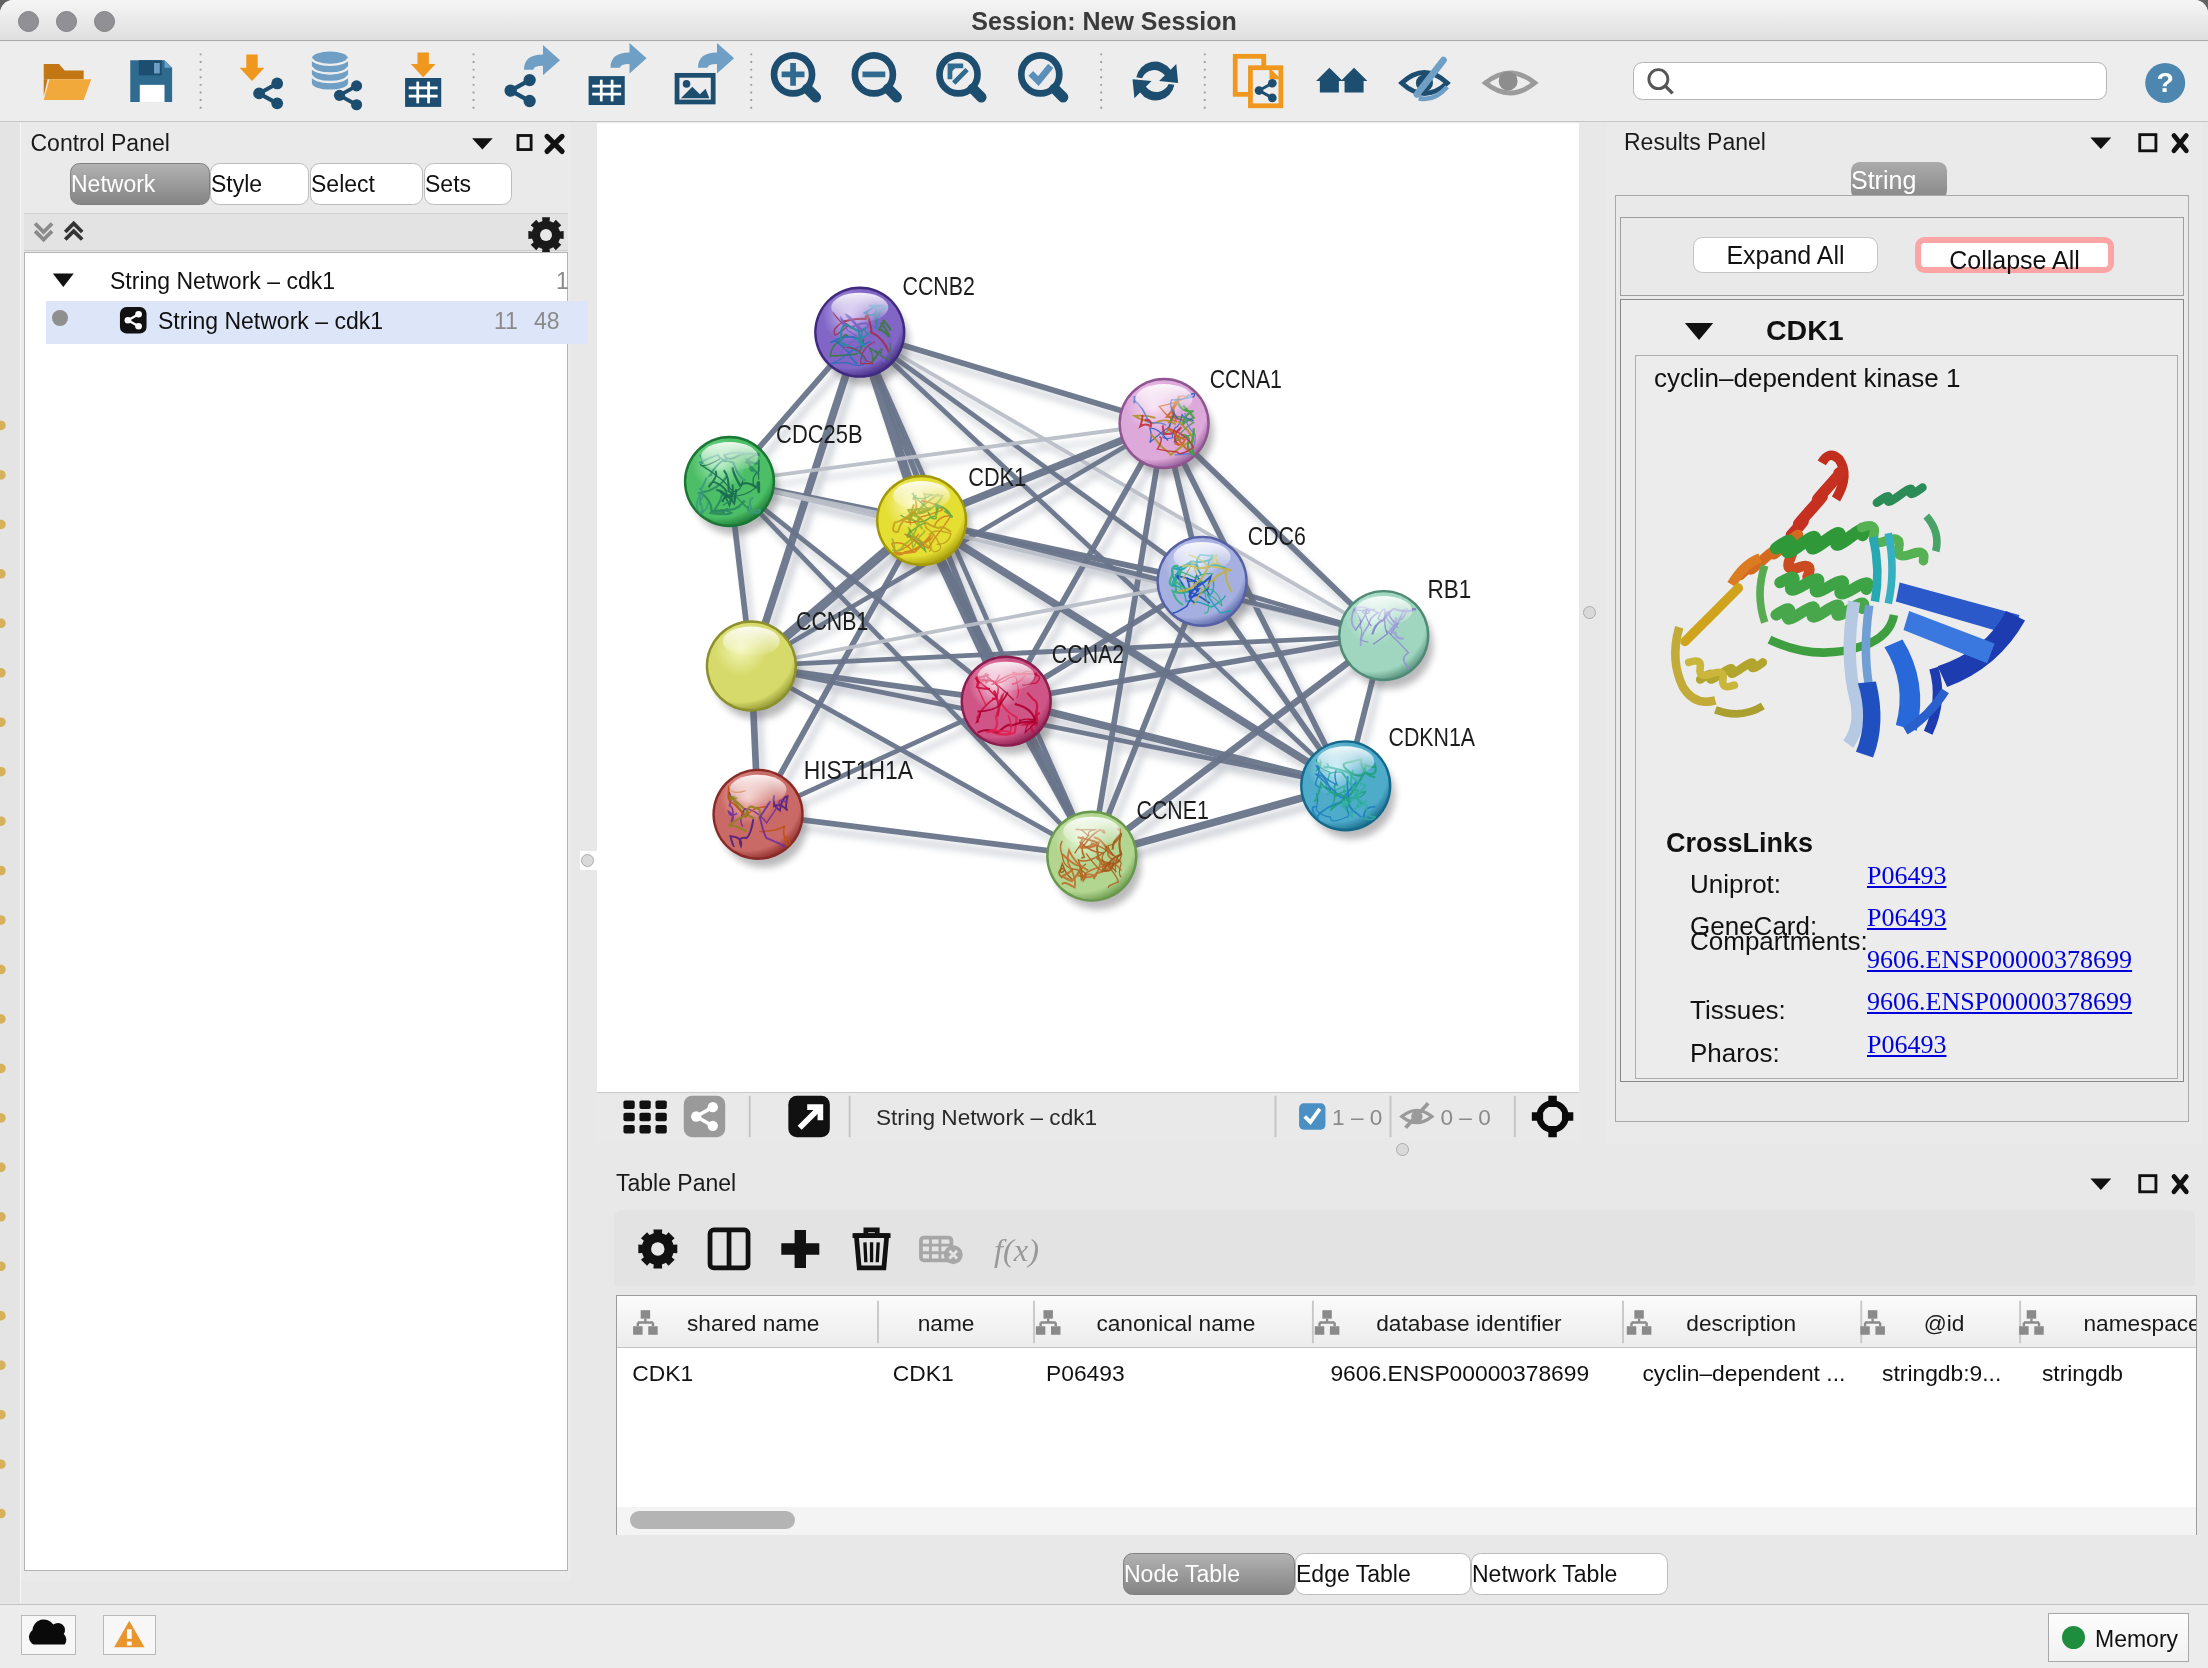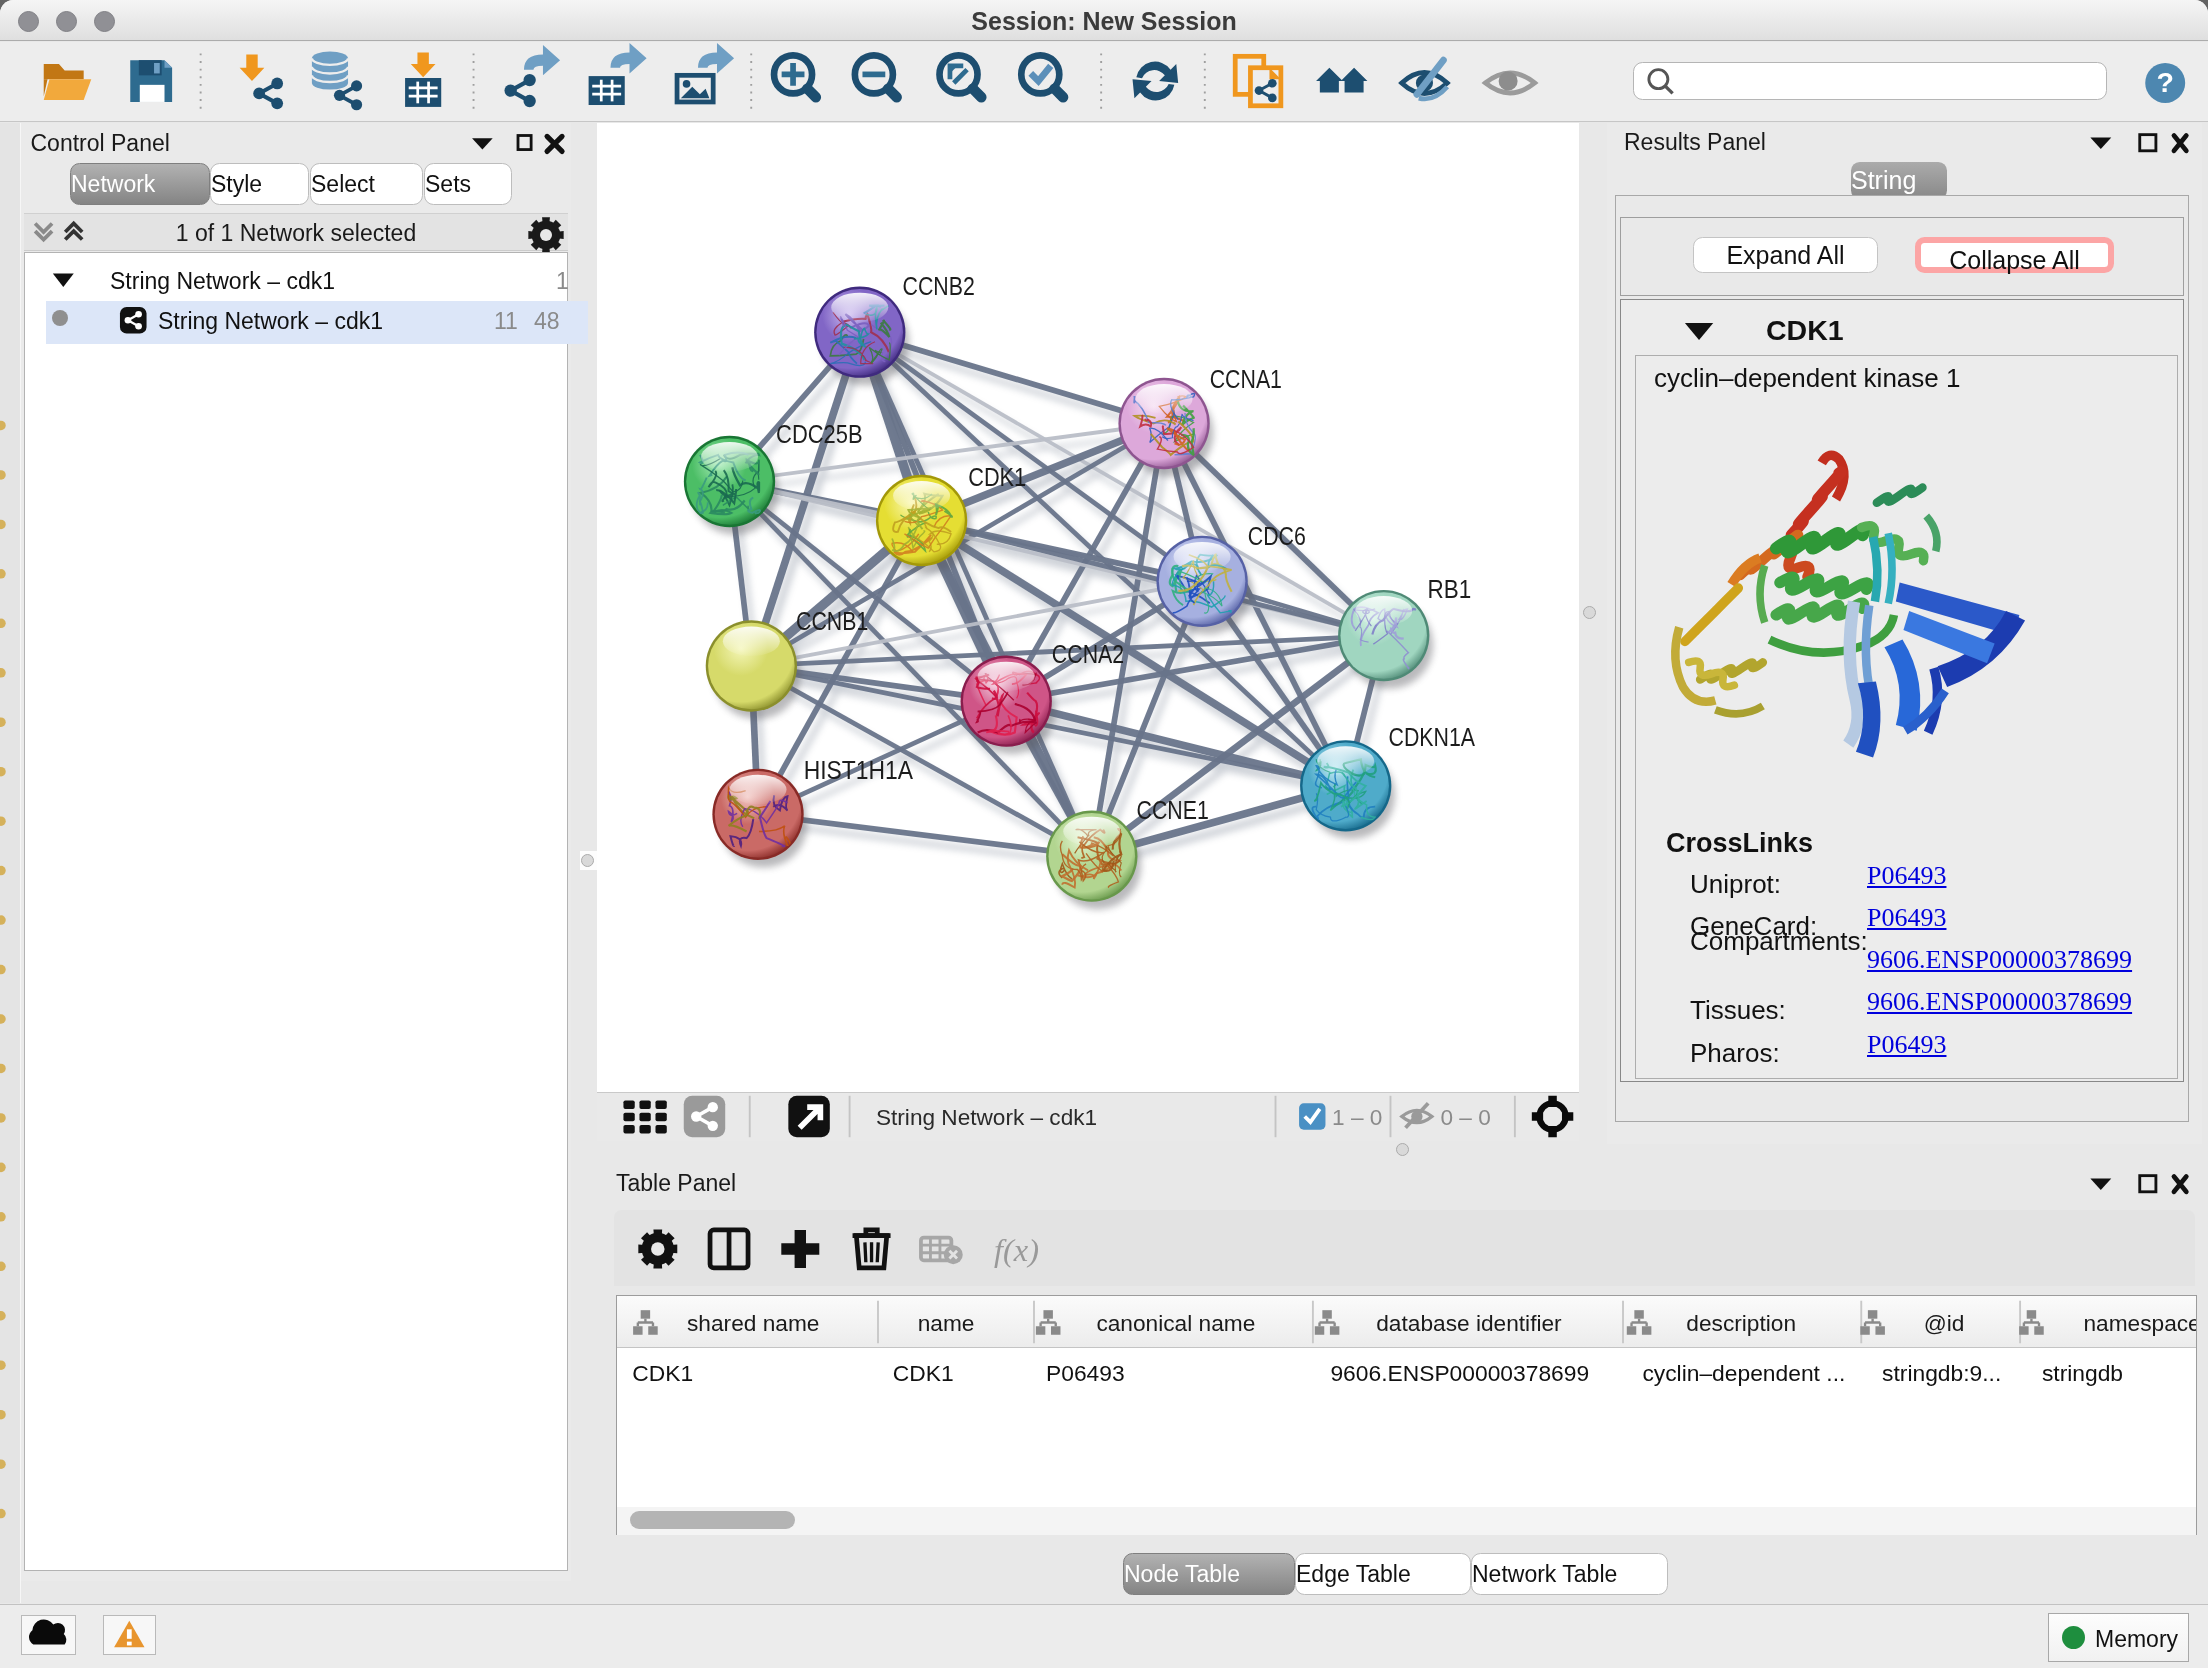--- a/index.html
+++ b/index.html
@@ -217,21 +217,20 @@
 </svg>
     <div class="tab tabsel" style="left:49px;top:40px;width:140px">Network</div>
     <div class="tab" style="left:189px;top:40px;width:99px">Style</div>
     <div class="tab" style="left:289px;top:40px;width:113px">Select</div>
     <div class="tab" style="left:403px;top:40px;width:88px">Sets</div>
     <div id="cp-sub"></div>
     <svg class="abs" style="left:9.5px;top:93px" width="76" height="32" viewBox="0 0 80 34">
 <path d="M4,8 L13,17 L22,8 M4,16 L13,25 L22,16" stroke="#8a8a8a" stroke-width="4" fill="none"></path>
 <path d="M36,17 L45,8 L54,17 M36,25 L45,16 L54,25" stroke="#333" stroke-width="4" fill="none"></path>
 </svg>
-    <div class="abs" style="left:0;top:97px;width:550px;text-align:center;font-size:23px;color:#1a1a1a">1 of 1 Network selected</div>
     <svg class="abs" style="left:504px;top:91px" width="42" height="42" viewBox="0 0 44 44">
       <circle cx="22" cy="22" r="15" fill="#1a1a1a"></circle>
       <circle cx="22" cy="22" r="6.3" fill="#e8e8e8"></circle>
       <path d="M33.5,18.5 L40.5,17.9 L40.5,26.1 L33.5,25.5 Z" fill="#1a1a1a"></path>
       <path d="M32.6,27.6 L38.0,32.2 L32.2,38.0 L27.6,32.6 Z" fill="#1a1a1a"></path>
       <path d="M25.5,33.5 L26.1,40.5 L17.9,40.5 L18.5,33.5 Z" fill="#1a1a1a"></path>
       <path d="M16.4,32.6 L11.8,38.0 L6.0,32.2 L11.4,27.6 Z" fill="#1a1a1a"></path>
       <path d="M10.5,25.5 L3.5,26.1 L3.5,17.9 L10.5,18.5 Z" fill="#1a1a1a"></path>
       <path d="M11.4,16.4 L6.0,11.8 L11.8,6.0 L16.4,11.4 Z" fill="#1a1a1a"></path>
       <path d="M18.5,10.5 L17.9,3.5 L26.1,3.5 L25.5,10.5 Z" fill="#1a1a1a"></path>

